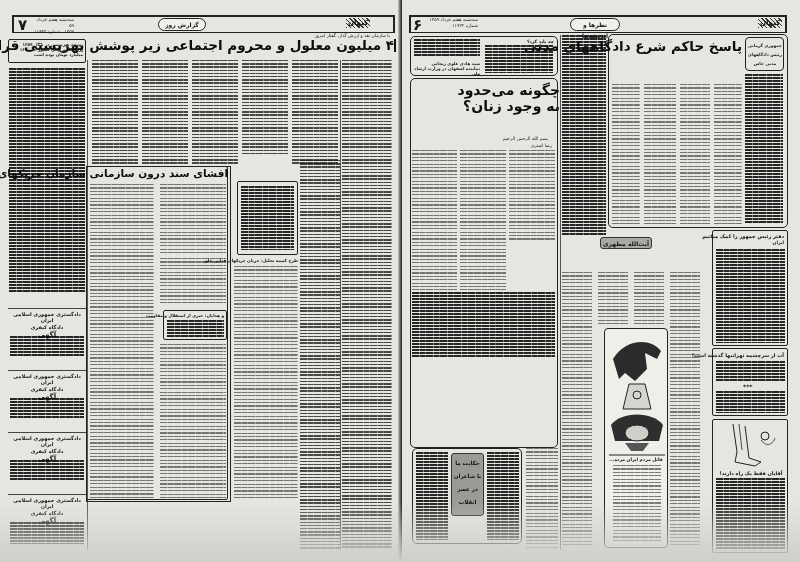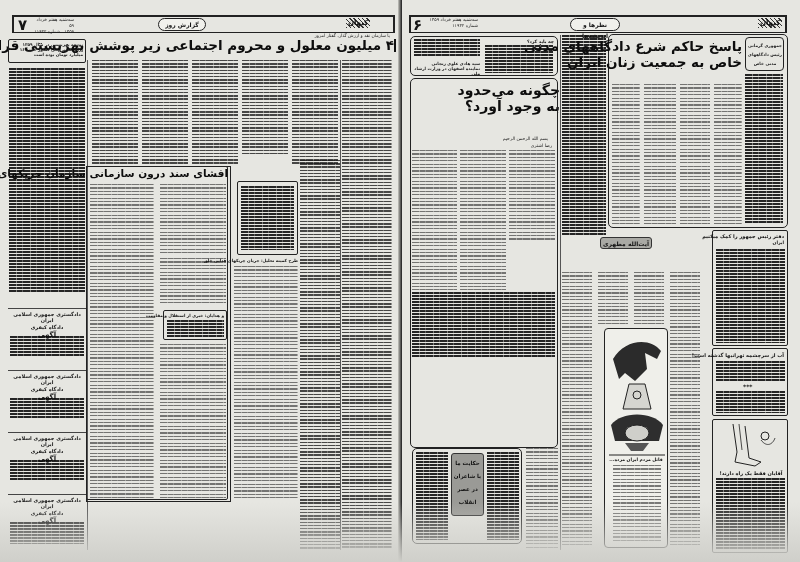--- a/index.html
+++ b/index.html
@@ -164,21 +164,21 @@
       <div class="col dense" style="left:74px; top:8px; width:68px; height:28px;"></div>
       <div class="col dense" style="left:3px; top:2px; width:66px; height:18px;"></div>
       <div class="small" style="left:3px; top:24px; width:66px; font-weight:bold; font-size:4.2px; line-height:5px;">
         <div>سید هادی علوی زنجانی</div>
         <div>نماینده اصفهان در وزارت ارشاد ملی</div>
       </div>
     </div>
     <div class="abs" style="left:8px; top:76px; width:148px; height:0;"></div>
     <div class="headline" style="left:8px; top:82px; width:150px; font-size:14px; line-height:16px;">
       <div>چگونه می‌حدود</div>
-      <div>به وجود آورد؟</div>
+      <div>به وجود زنان؟</div>
     </div>
     <div class="small" style="left:60px; top:136px; width:86px;">بسم الله الرحمن الرحیم</div>
     <div class="sub" style="left:80px; top:143px; width:70px; font-size:4.5px; font-weight:normal;">رضا اشتری</div>
 
     <div class="col light" style="left:10px; top:150px; width:45px; height:140px;"></div>
     <div class="col light" style="left:58px; top:150px; width:46px; height:140px;"></div>
     <div class="col light" style="left:107px; top:150px; width:46px; height:90px;"></div>
     <div class="col dense" style="left:10px; top:292px; width:143px; height:66px;"></div>
     <div class="box" style="left:8px; top:78px; width:148px; height:370px; border-width:1.5px; border-color:#222;"></div>
 
@@ -195,21 +195,20 @@
       </div>
     </div>
     <div class="col light" style="left:124px; top:448px; width:32px; height:100px;"></div>
 
     <div class="col dense" style="left:160px; top:35px; width:44px; height:200px;"></div>
     <div class="rule-v" style="left:158px; top:35px; height:515px;"></div>
 
     <div class="box" style="left:206px; top:34px; width:180px; height:194px;"></div>
     <div class="headline" style="left:208px; top:38px; width:132px; font-size:13.5px; line-height:16px;">
       <div>پاسخ حاکم شرع دادگاههای مدنی</div>
-      <div>خاص به جمعیت زنان ایران</div>
     </div>
     <div class="box" style="left:343px; top:37px; width:39px; height:34px; border-radius:4px;">
       <div class="small" style="left:2px; top:3px; width:34px; text-align:center; font-weight:bold; font-size:4.2px; line-height:9px;">
         <div>جمهوری گرمانی</div>
         <div>رئیس دادگاههای</div>
         <div>مدنی خاص</div>
       </div>
     </div>
     <div class="col dense" style="left:343px; top:74px; width:38px; height:150px;"></div>
     <div class="col light" style="left:210px; top:84px; width:28px; height:140px;"></div>

